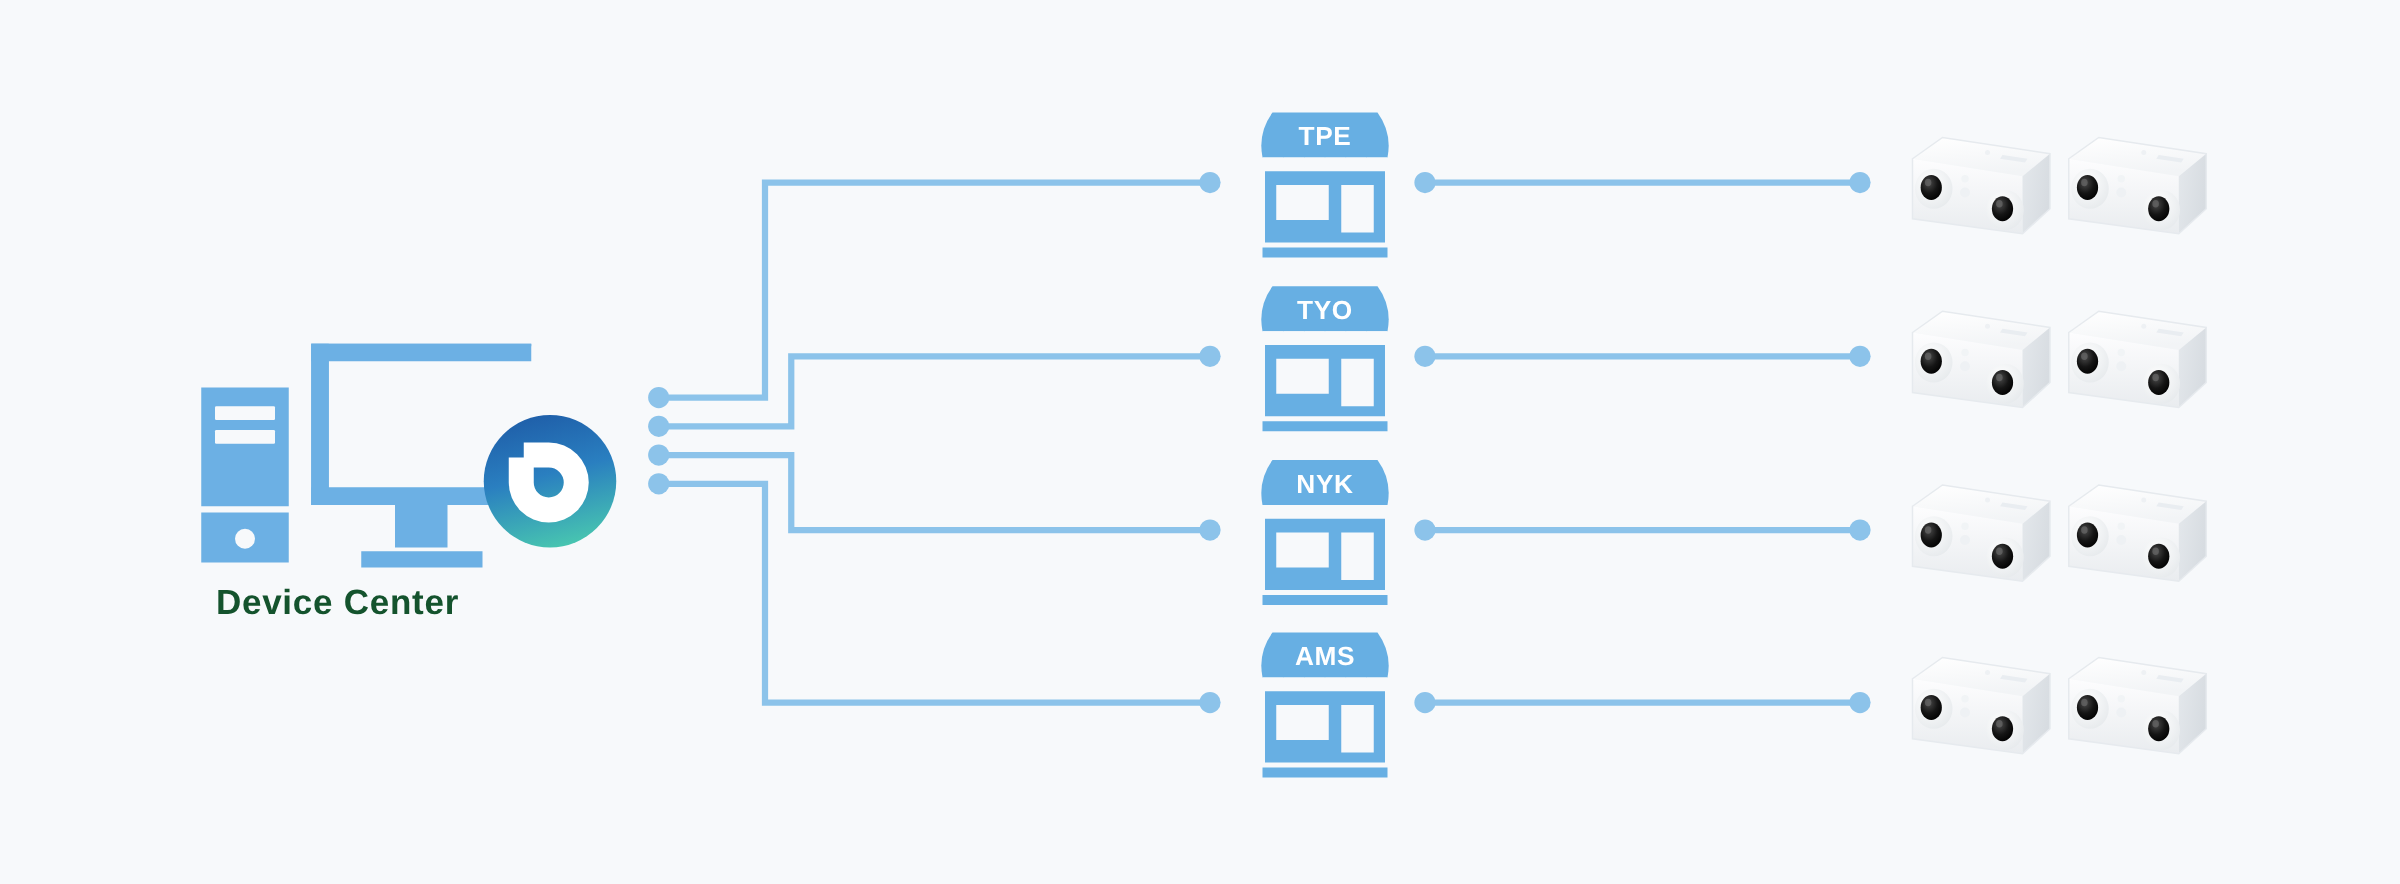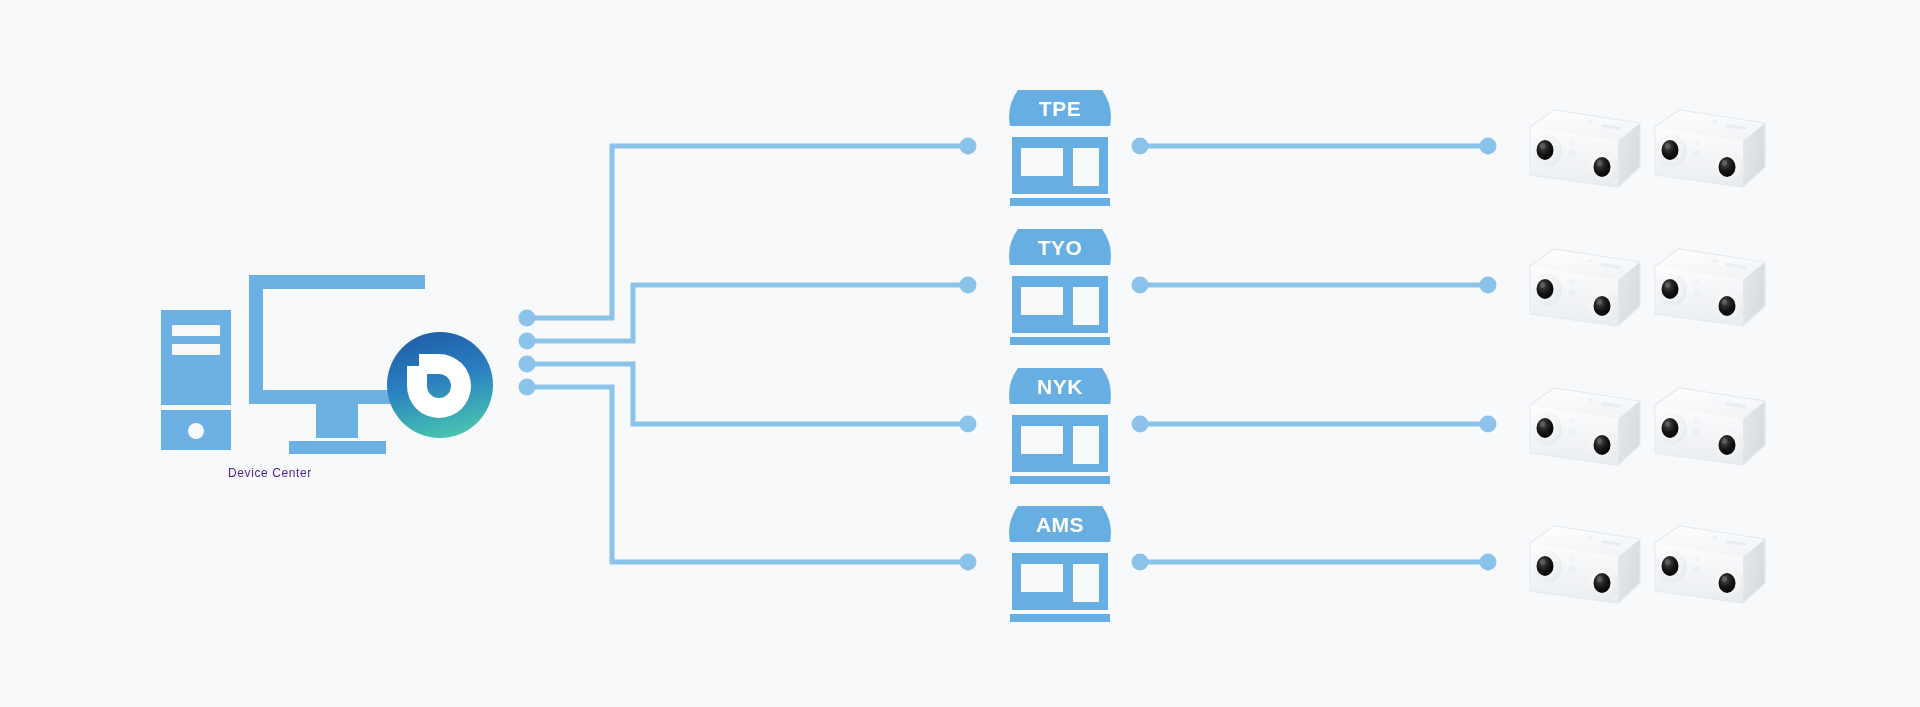--- a/index.html
+++ b/index.html
@@ -12,24 +12,24 @@
     position:relative;
   }
   #diagram-root{position:absolute;inset:0;}
   svg.layer{position:absolute;top:0;left:0;width:1920px;height:707px;}
 
   .device-center-label{
     position:absolute;
     left:160px; top:466px;
     width:220px;
     text-align:center;
-    font-size:12px;
-    font-weight:normal;
+    font-size:28px;
+    font-weight:bold;
     letter-spacing:0.6px;
-    color:#4c1d95;
+    color:#14532d;
     font-family:"Liberation Sans", sans-serif;
   }
   .store-code{
     font-family:"Liberation Sans", sans-serif;
     font-size:21px;
     font-weight:bold;
     fill:#ffffff;
     letter-spacing:0.5px;
   }
 </style>

